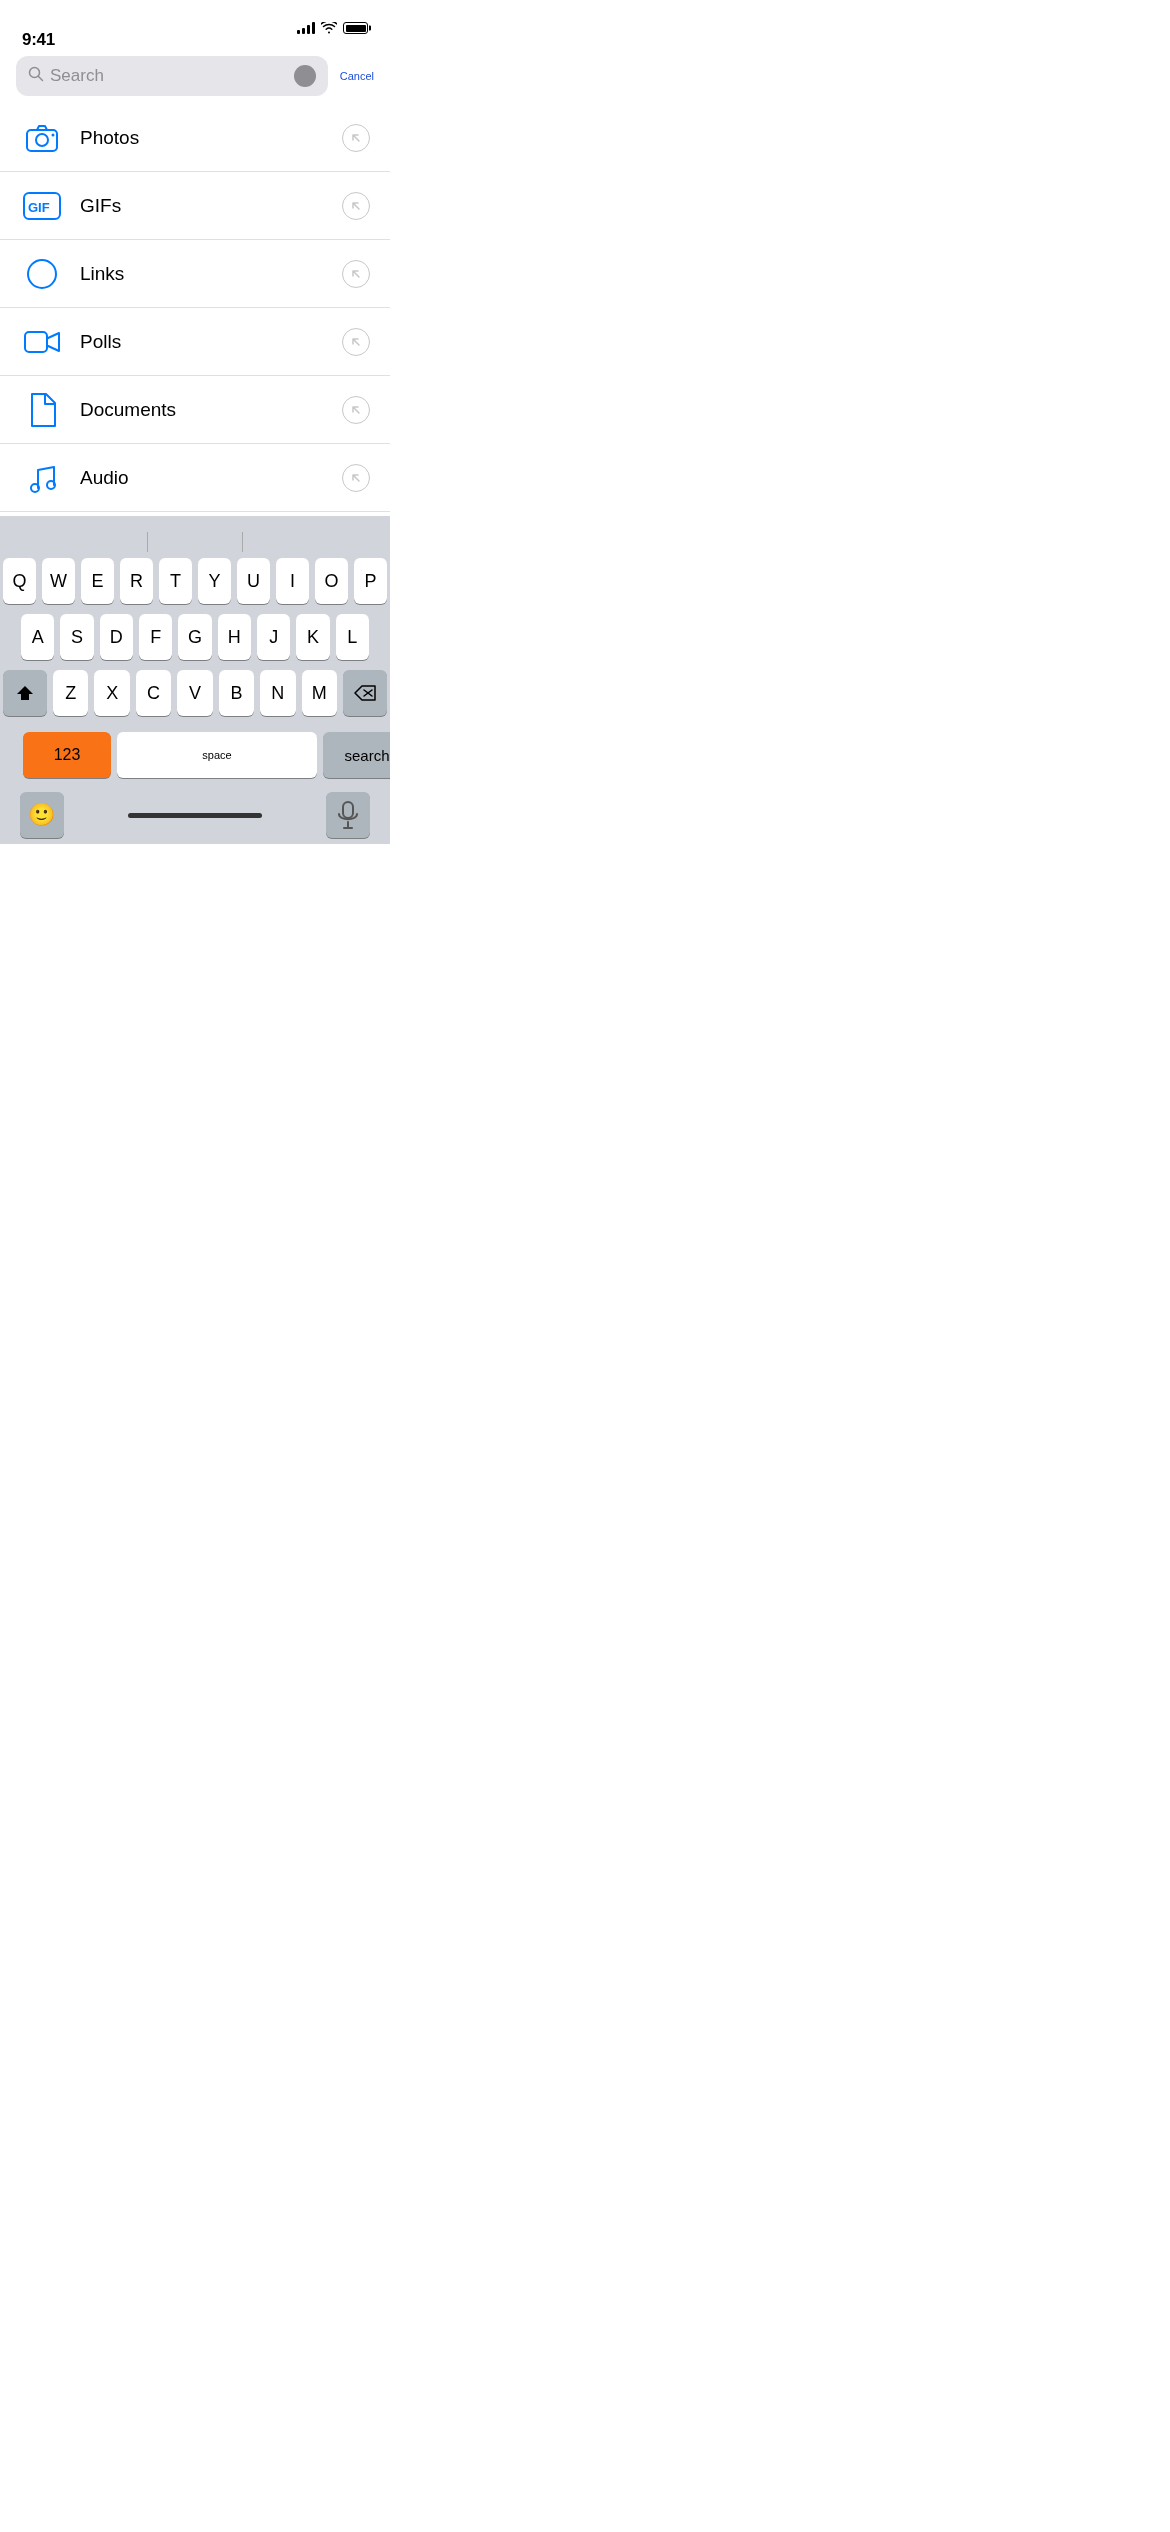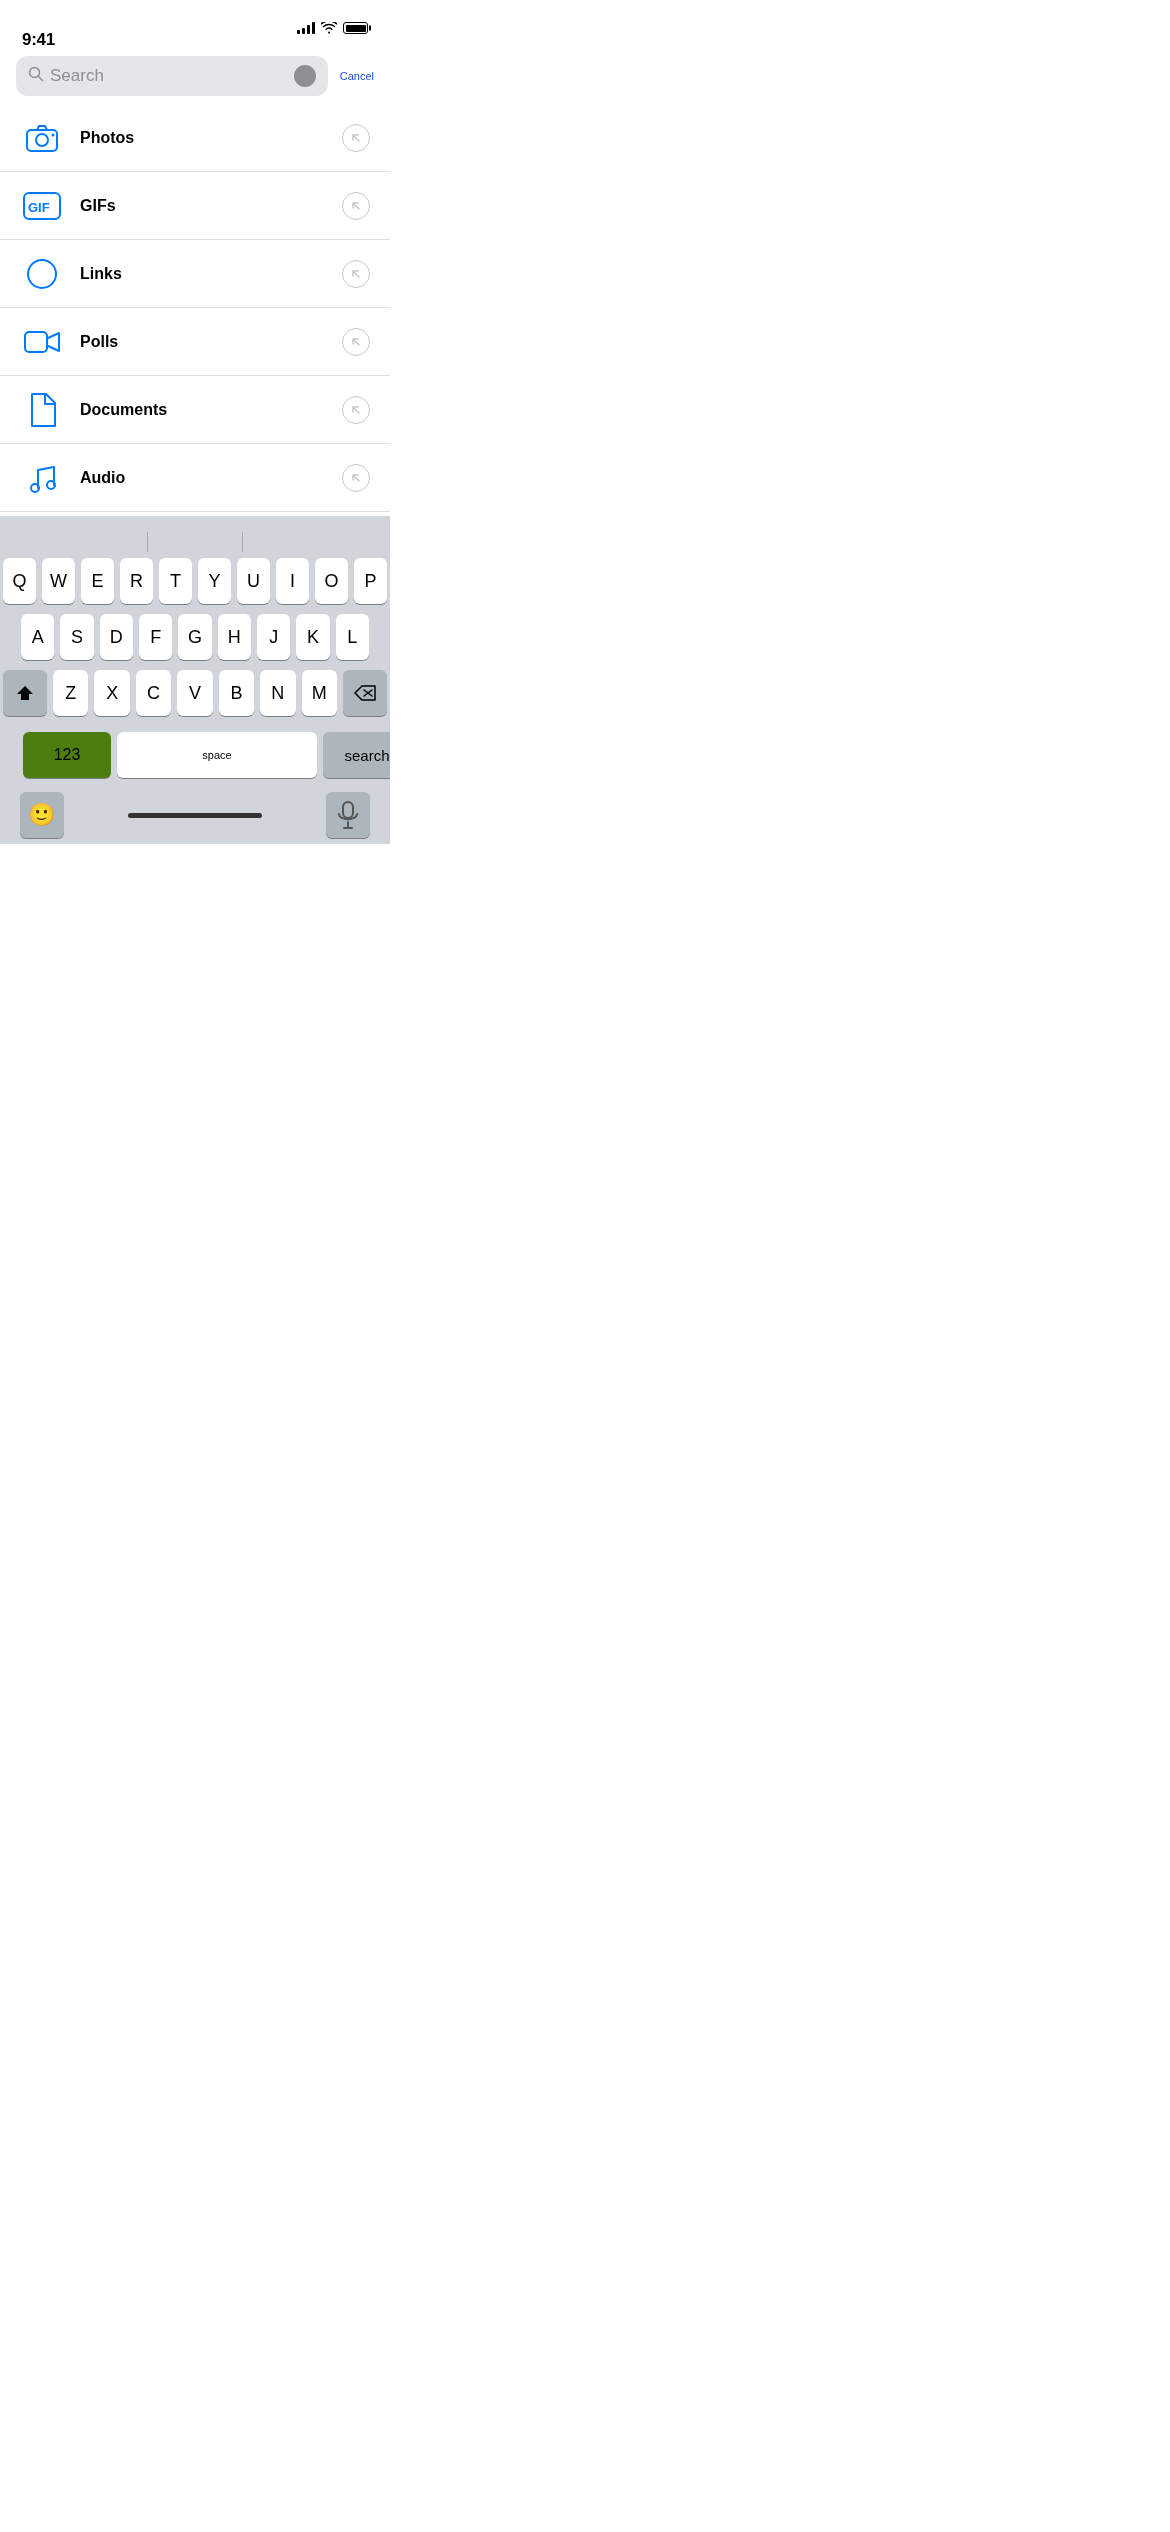--- a/index.html
+++ b/index.html
@@ -154,23 +154,23 @@
       width: 44px;
       height: 44px;
       display: flex;
       align-items: center;
       justify-content: center;
       margin-right: 16px;
     }
 
     .item-label {
       flex: 1;
-      font-size: 16px;
+      font-size: 19px;
       color: #000;
-      font-weight: 700;
+      font-weight: 400;
     }
 
     .item-arrow {
       width: 28px;
       height: 28px;
       border-radius: 50%;
       border: 1.5px solid #c7c7cc;
       display: flex;
       align-items: center;
       justify-content: center;
@@ -225,21 +225,21 @@
       font-size: 18px;
       font-weight: 400;
       color: #000;
       box-shadow: 0 1px 0 rgba(0,0,0,0.4);
       cursor: pointer;
       flex: 1;
       max-width: 36px;
     }
 
     .key-dark {
-      background: #4d7c0f;
+      background: #f97316;
       color: #000;
     }
 
     .key-wide {
       max-width: none;
       flex: none;
       width: 88px;
       font-size: 15px;
     }
 

